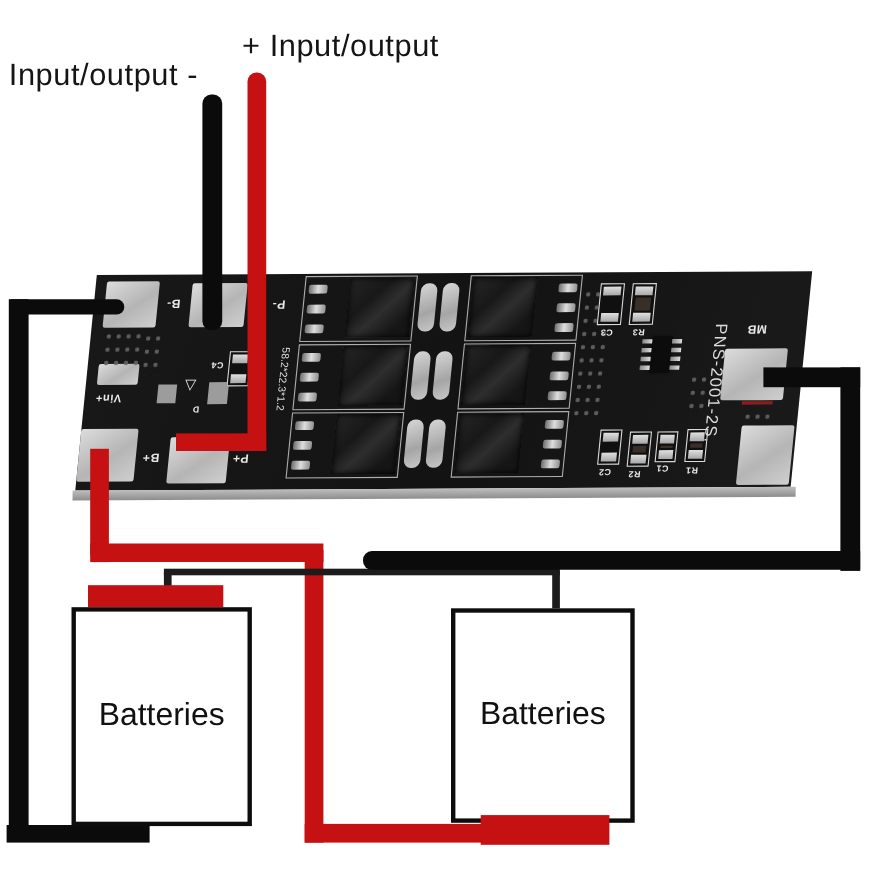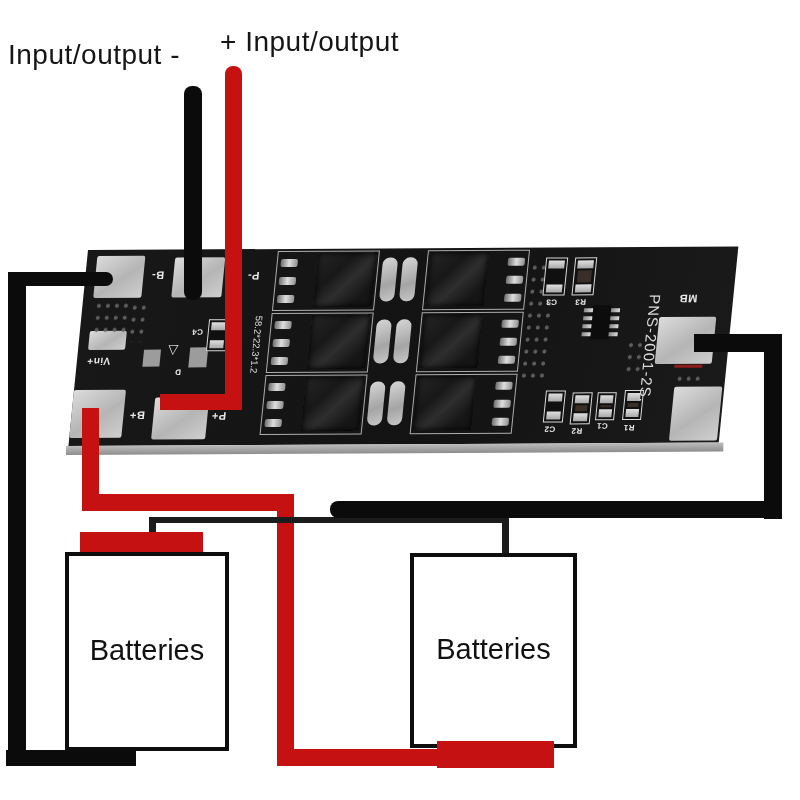--- a/index.html
+++ b/index.html
@@ -68,21 +68,21 @@
   .capover{position:absolute;background:#c51111;z-index:4;}
   .z2{z-index:2;} .z4{z-index:4;}
   .rnd-top{border-radius:8px 8px 0 0;}
   .rnd-left{border-radius:8px 0 0 8px;}
   .rnd-right{border-radius:0 8px 8px 0;}
   .rnd-bl{border-radius:0 0 0 8px;}
 </style>
 </head>
 <body>
 
-<div class="toplabel" style="left:8px;top:39px;">Input/output -</div>
+<div class="toplabel" style="left:8px;top:52px;">Input/output -</div>
 <div class="toplabel" style="left:220px;top:26px;">+ Input/output</div>
 
 <div id="board">
 
   <div class="pad" style="left:10px;top:6px;width:48px;height:42px;"></div>
   <div class="pad" style="left:88px;top:8px;width:50px;height:40px;"></div>
   <div class="pad" style="left:10px;top:81px;width:37px;height:19px;"></div>
   <div class="pad" style="left:0px;top:140px;width:52px;height:48px;"></div>
   <div class="pad" style="left:82px;top:148px;width:54px;height:42px;"></div>
   <div class="pad" style="left:578px;top:70px;width:57px;height:47px;"></div>

